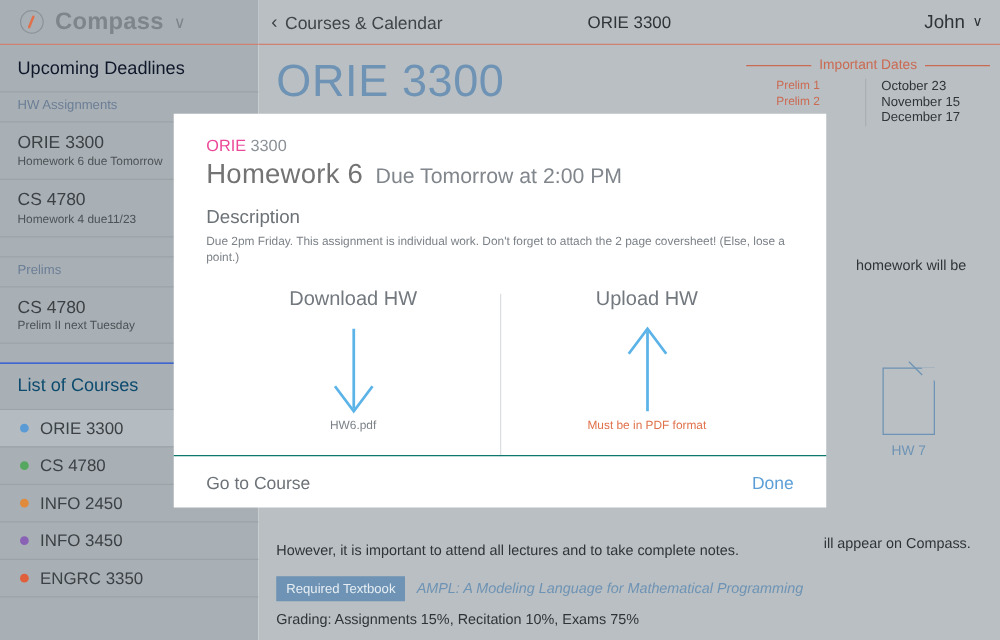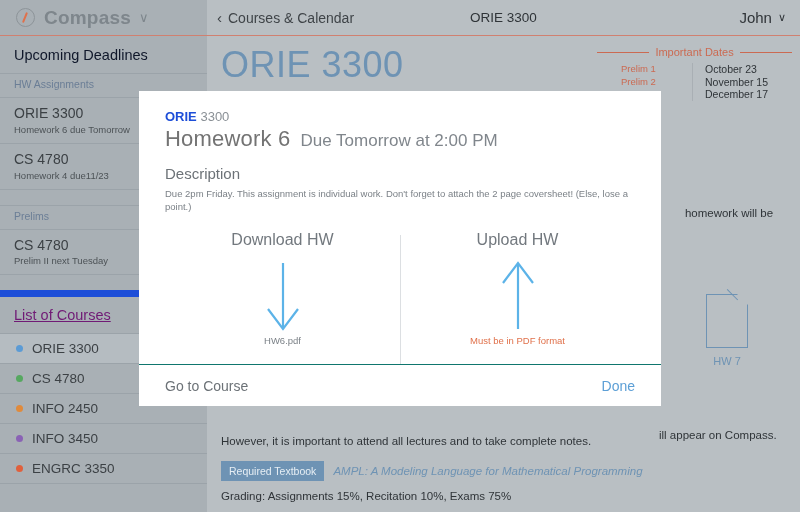--- a/index.html
+++ b/index.html
@@ -67,24 +67,23 @@
     font-size: 14px; color: #3c4145; font-weight: 400; line-height: 1.2;
   }
   .deadline-detail {
     font-size: 9.5px; color: #4c5256; margin-top: 2px;
   }
   .side-spacer {
     height: 16px; border-top: 1px solid #9ba3a9;
   }
 
   .courses-title {
-    font-size: 14.5px; color: #701a75;
+    font-size: 14.5px; color: #0c4a6e;
     padding: 10px 0 10px 14px;
-    border-top: 7px solid #1d4ed8;
-    text-decoration: underline;
+    border-top: 1px solid #1d4ed8;
   }
   .course-item {
     display: flex; align-items: center;
     padding: 7px 0 7px 16px;
     border-top: 1px solid #9ba3a9;
     font-size: 13.5px; color: #3c4145;
   }
   .course-item.active { background: #b5bcc1; }
   .course-dot {
     width: 7px; height: 7px; border-radius: 50%;
@@ -202,21 +201,21 @@
   .modal {
     position: absolute;
     left: 139px; top: 91px;
     width: 522px; height: 315px;
     background: #ffffff;
     z-index: 20;
   }
   .modal-inner { padding: 18px 26px 0 26px; position: relative; height: 100%; }
 
   .modal-kicker { font-size: 13px; color: #6c7277; }
-  .modal-kicker .code { color: #1d4ed8; font-weight: bold; }
+  .modal-kicker .code { color: #ec4899; }
   .modal-kicker .num { color: #8a9096; }
   .modal-title-row {
     display: flex; align-items: baseline; margin-top: 2px;
   }
   .modal-title {
     font-size: 22px; color: #737373; font-weight: 300; letter-spacing: .2px; text-align: center;
   }
   .modal-due {
     font-size: 17px; color: #80868c; font-weight: 300; margin-left: 10px;
   }

